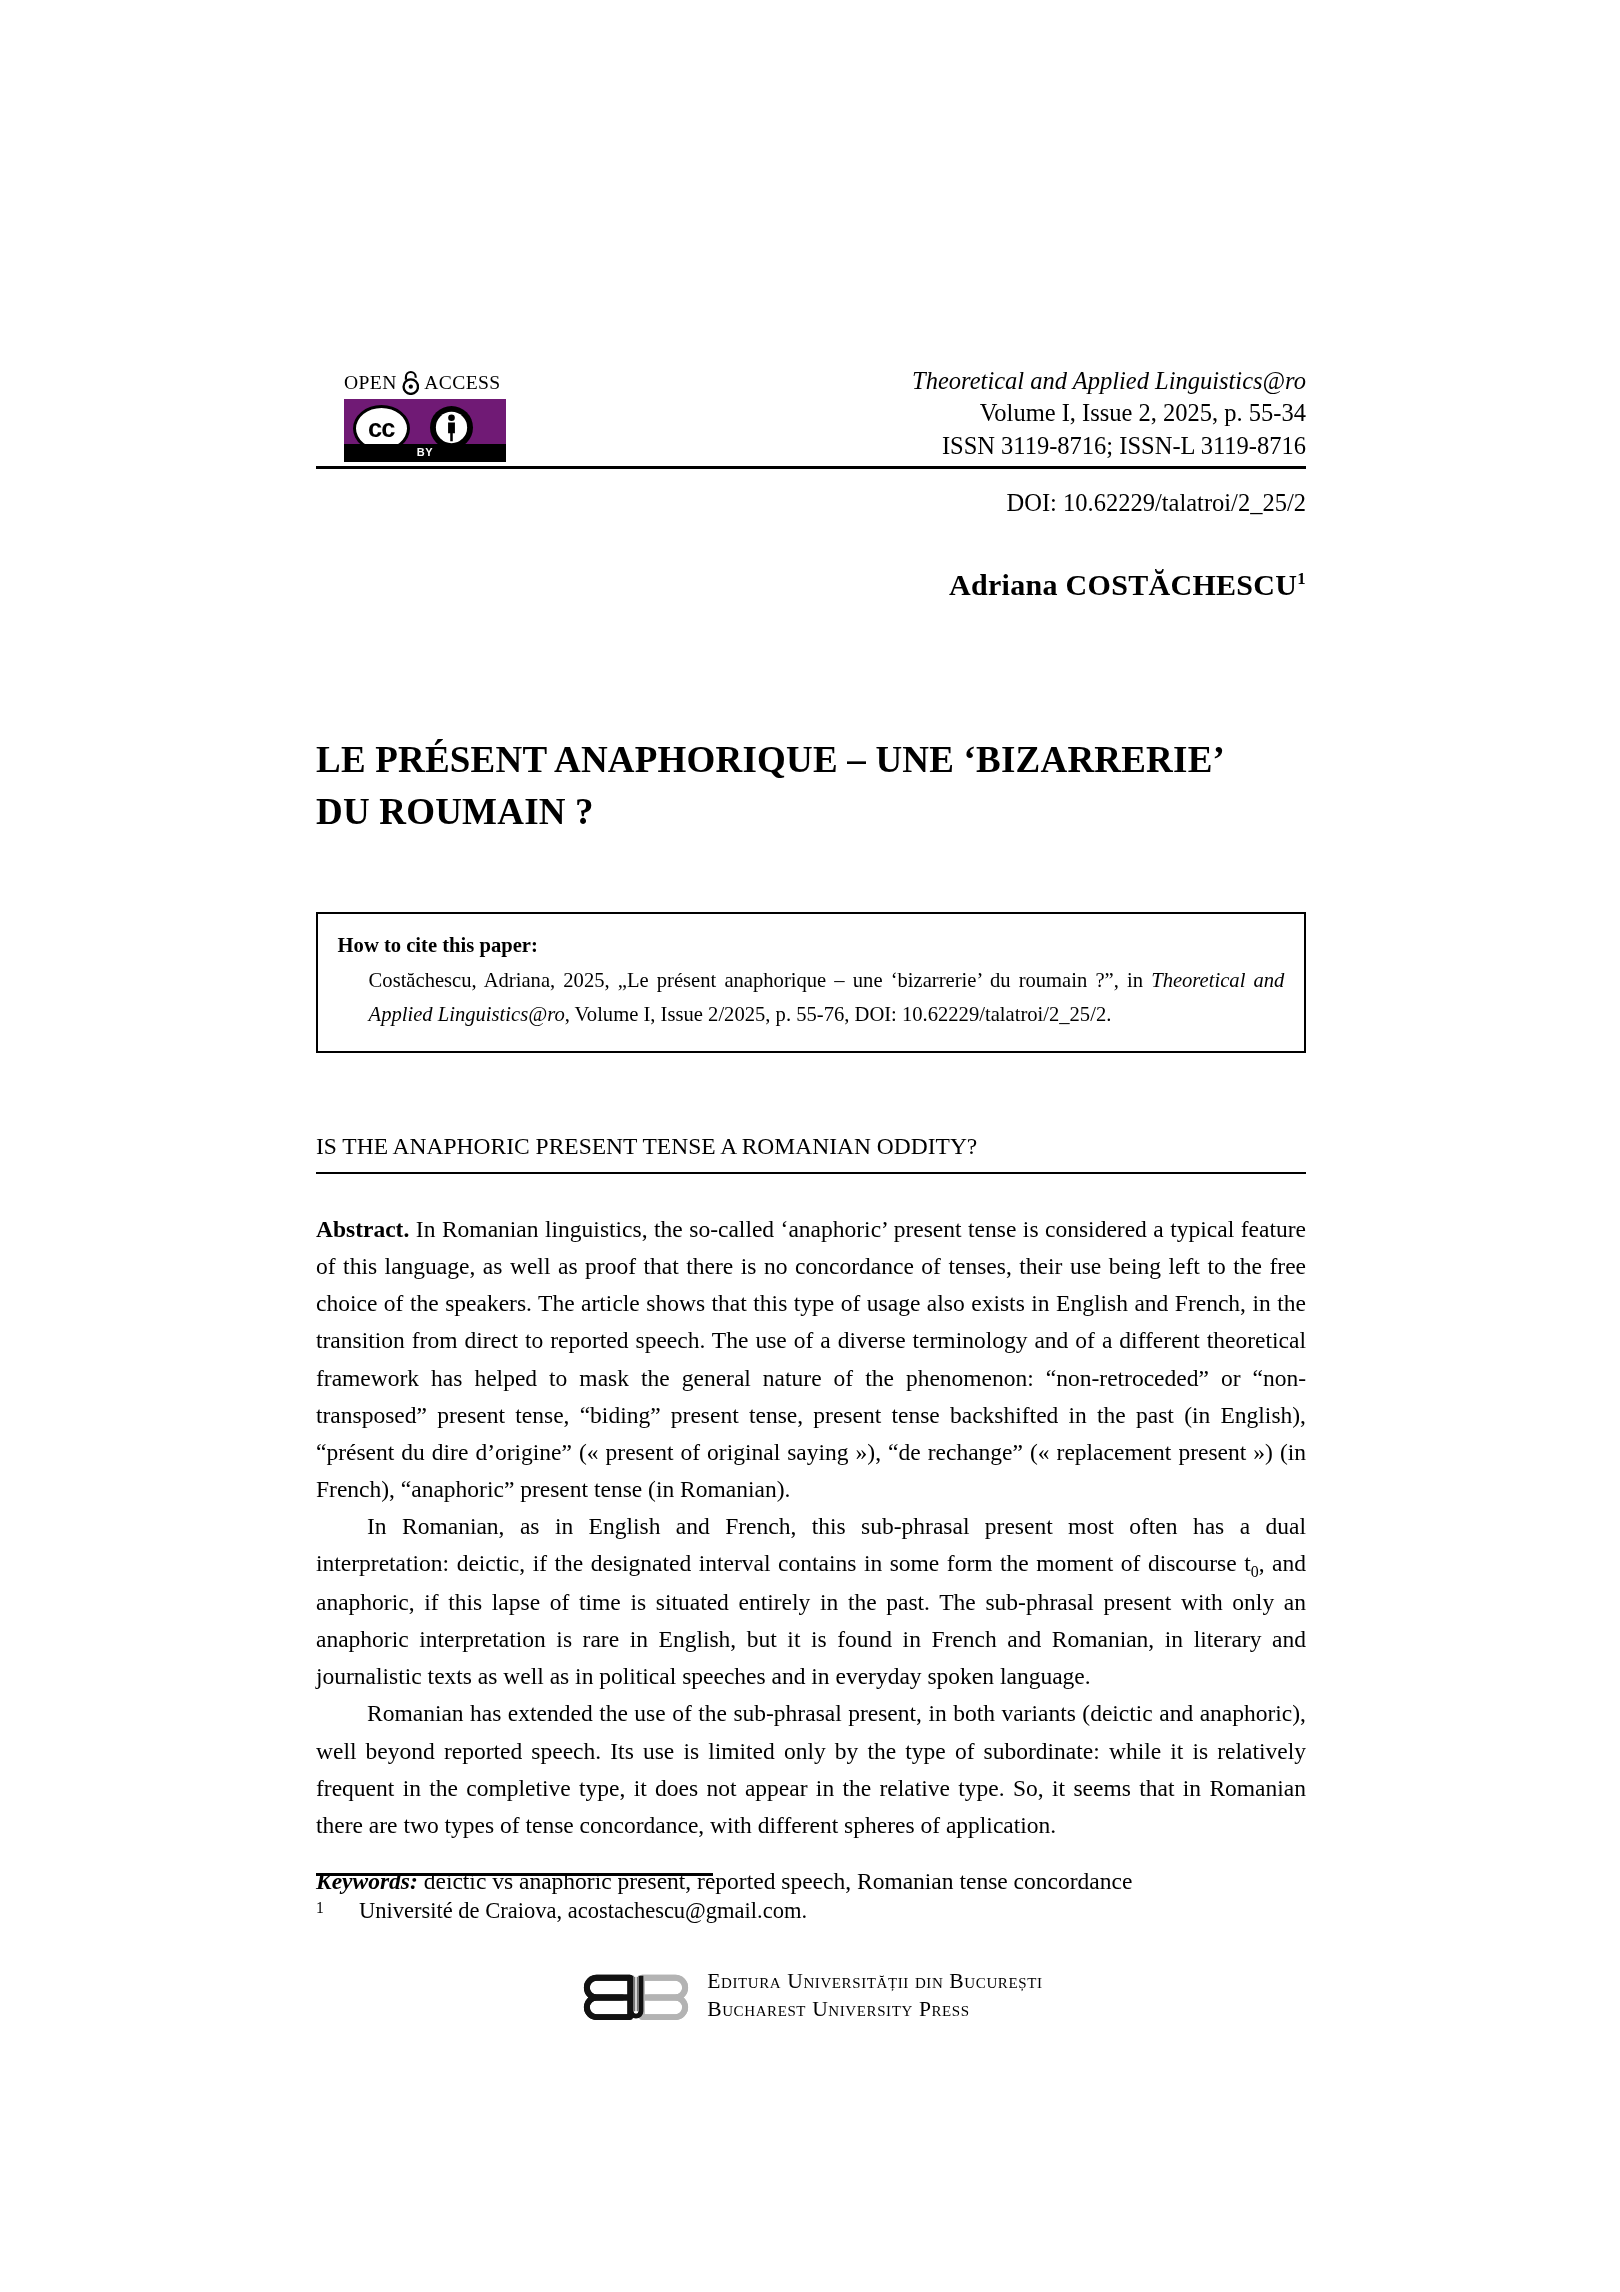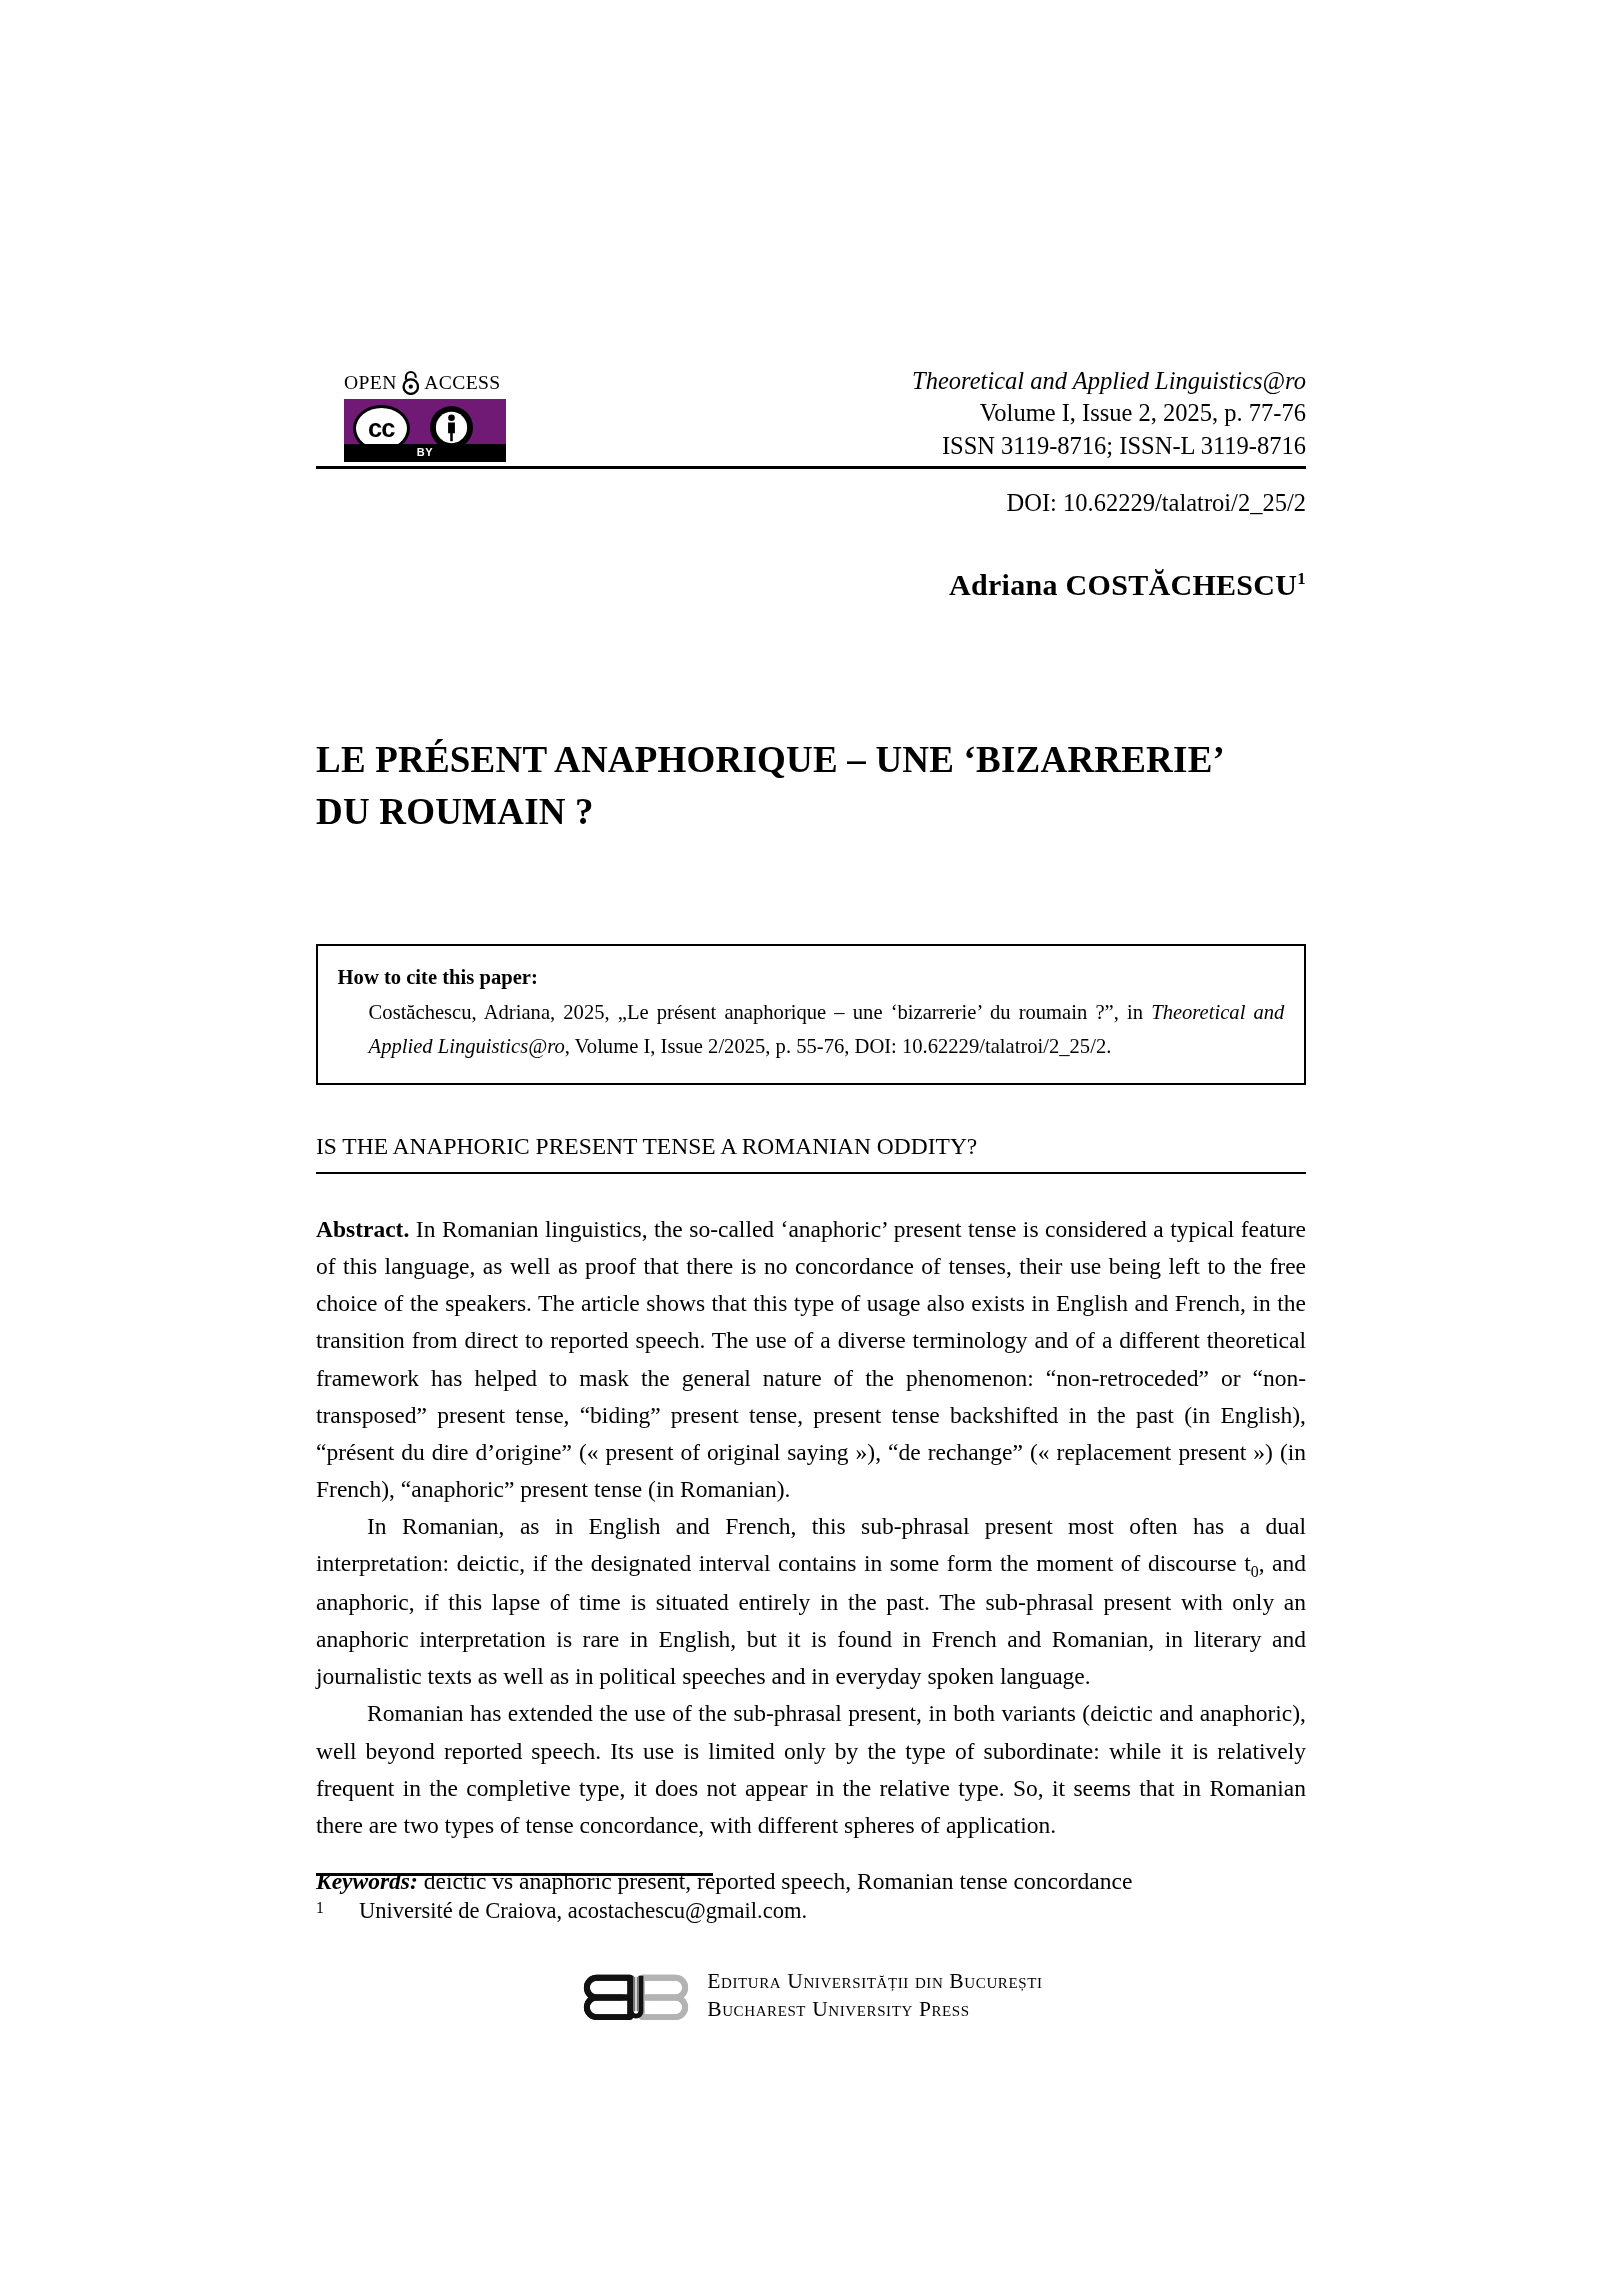--- a/index.html
+++ b/index.html
@@ -172,21 +172,21 @@
     width: 990px;
     font-size: 37px;
     line-height: 1.42;
     letter-spacing: 0.2px;
   }
 
   
   .cite-box {
     position: absolute;
     left: 0;
-    top: 944px;
+    top: 912px;
     width: 990px;
     border: 2px solid #000000;
     box-sizing: border-box;
     padding: 15.7px 19.6px 19.6px 19.6px;
   }
   .cite-head {
     font-weight: bold;
     font-size: 20.6px;
     line-height: 1.5;
     margin-bottom: 3.9px;
@@ -323,21 +323,21 @@
                 <path d="M18.5 17 h7 v11 h-2.2 v8 h-2.6 v-8 h-2.2 z" fill="#000"></path>
               </svg>
             </div>
             <div class="cc-bottom"></div>
             <div class="cc-by-text">BY</div>
           </div>
         </div>
 
         <div class="journal-block">
           <div class="journal-name">Theoretical and Applied Linguistics@ro</div>
-          <div class="journal-line">Volume I, Issue 2, 2025, p. 77-76</div>
+          <div class="journal-line">Volume I, Issue 2, 2025, p. 55-34</div>
           <div class="journal-line">ISSN 3119-8716; ISSN-L 3119-8716</div>
         </div>
 
       </div>
       <div class="masthead-rule"></div>
       <div class="doi-line">DOI: 10.62229/talatroi/2_25/2</div>
     </div>
 
     <div class="author">
       <span>Adriana COSTĂCHESCU</span><sup>1</sup>

